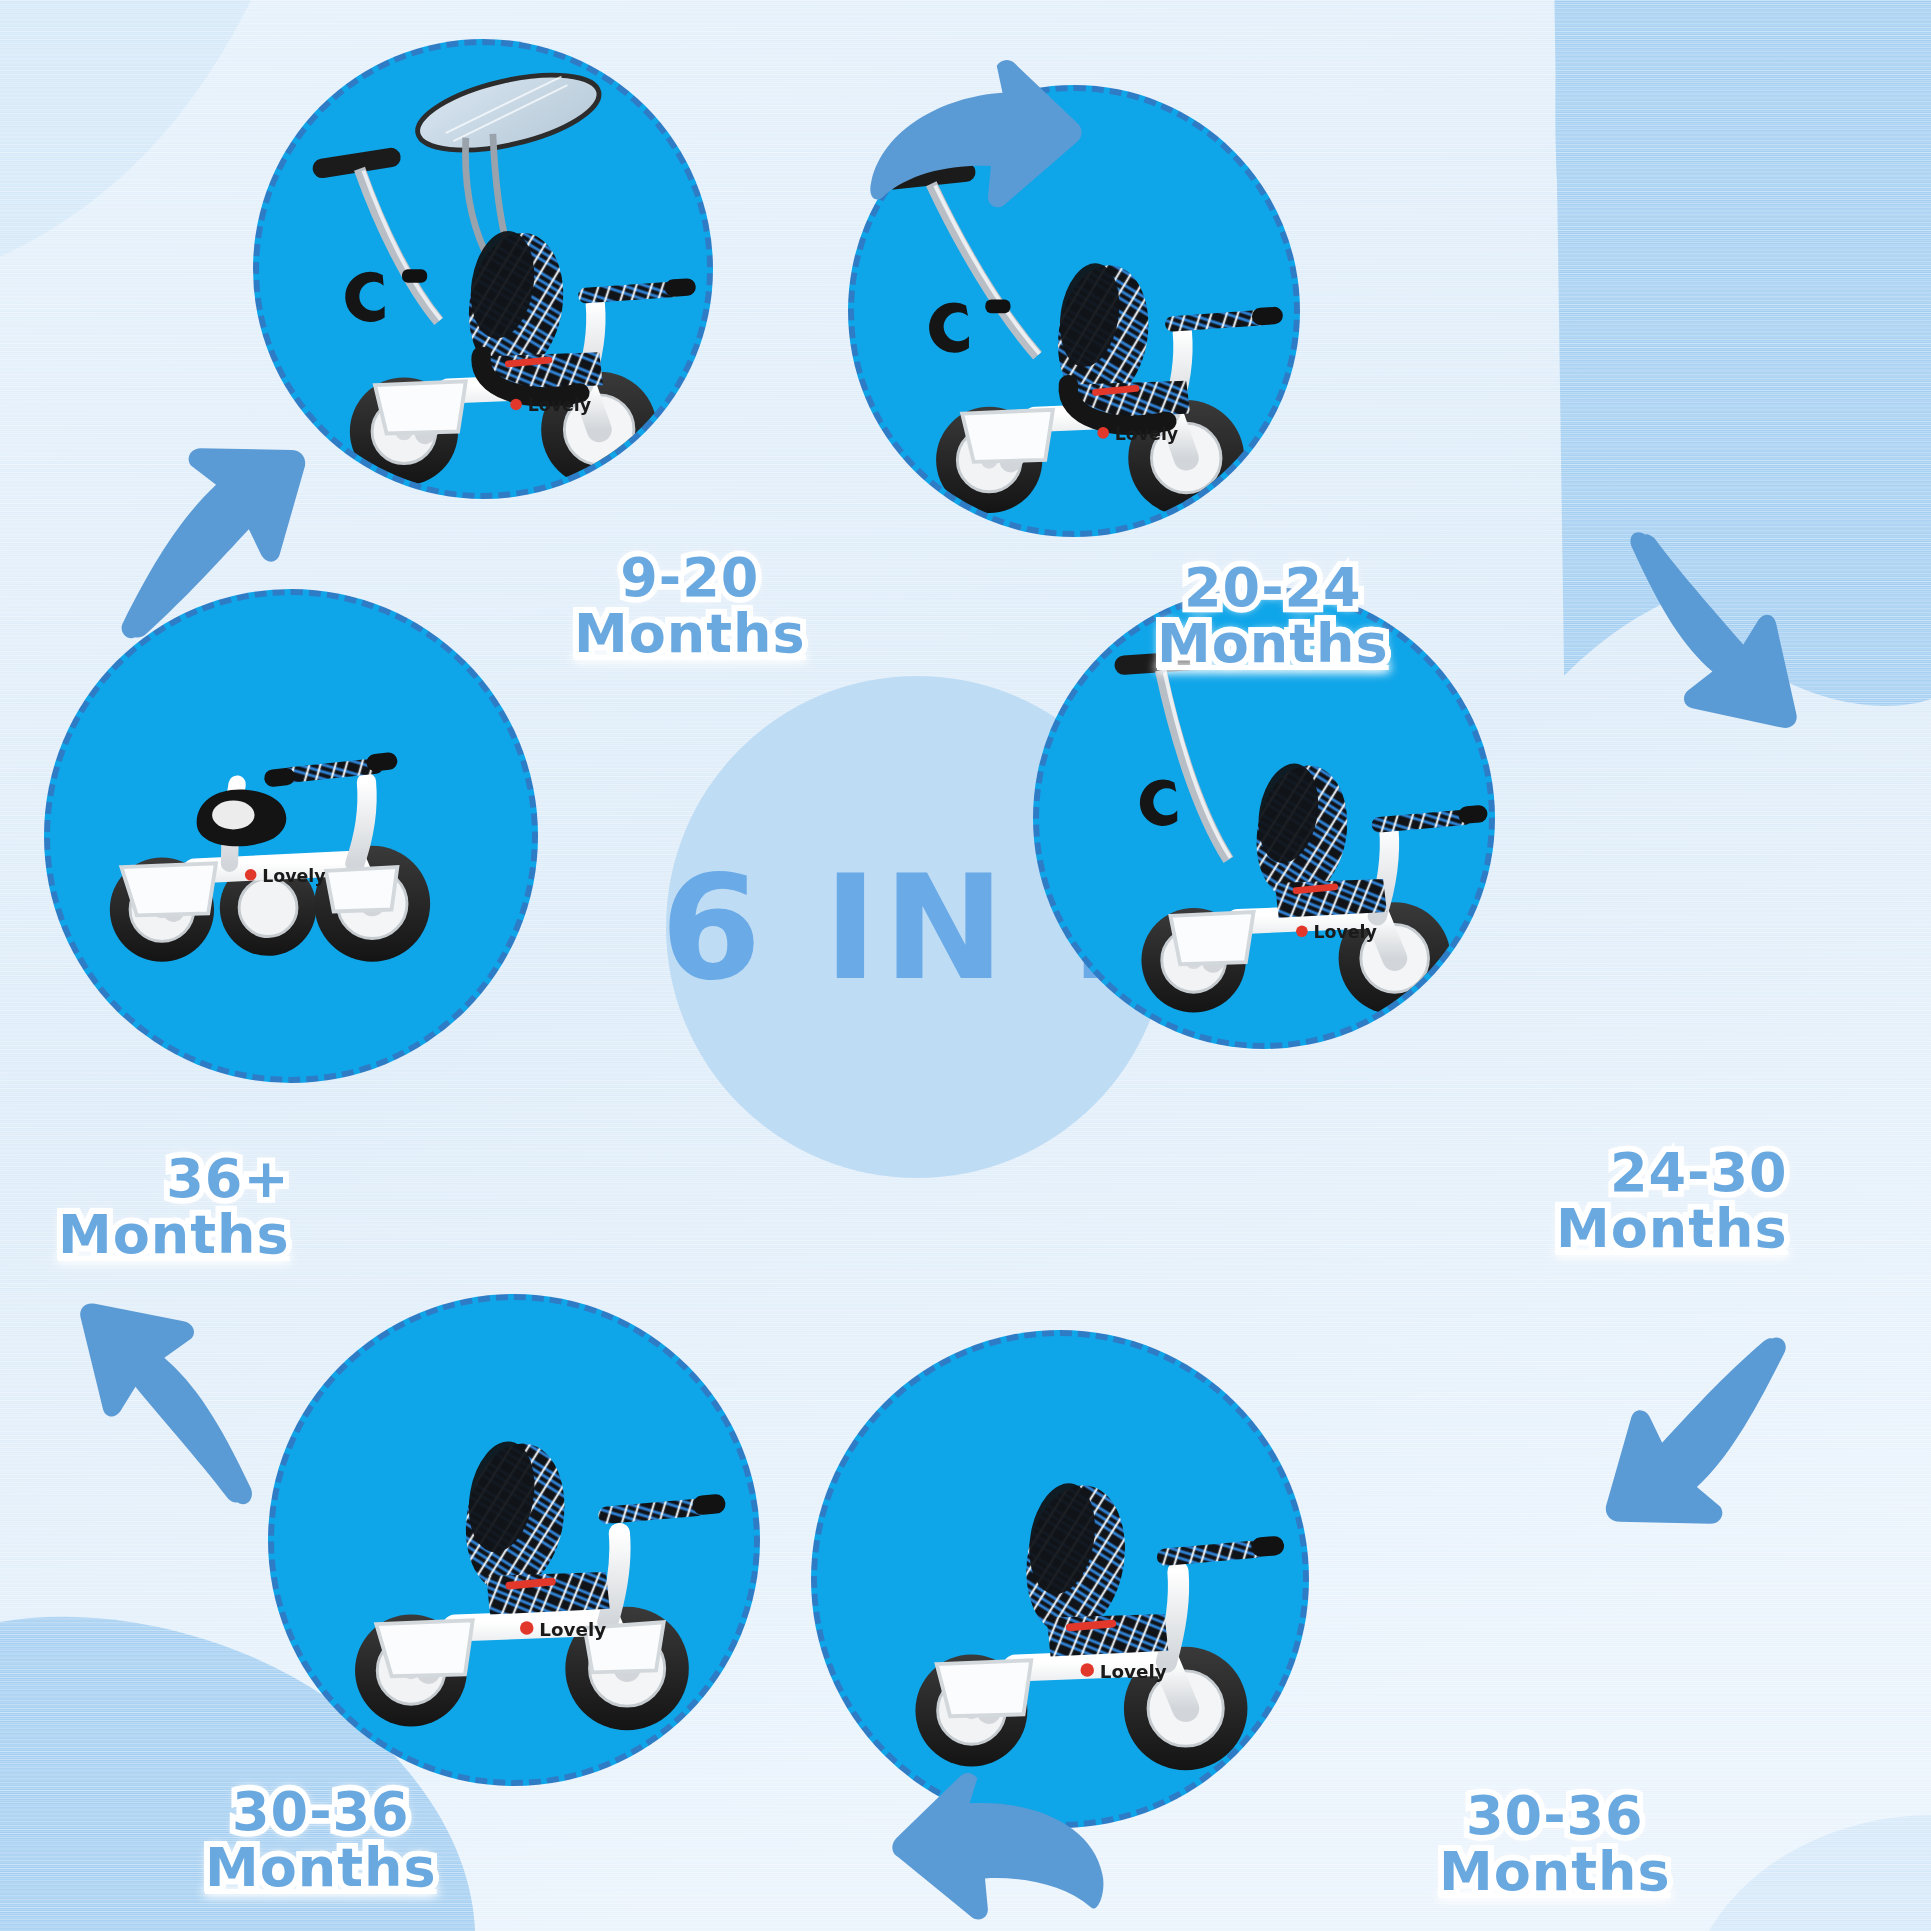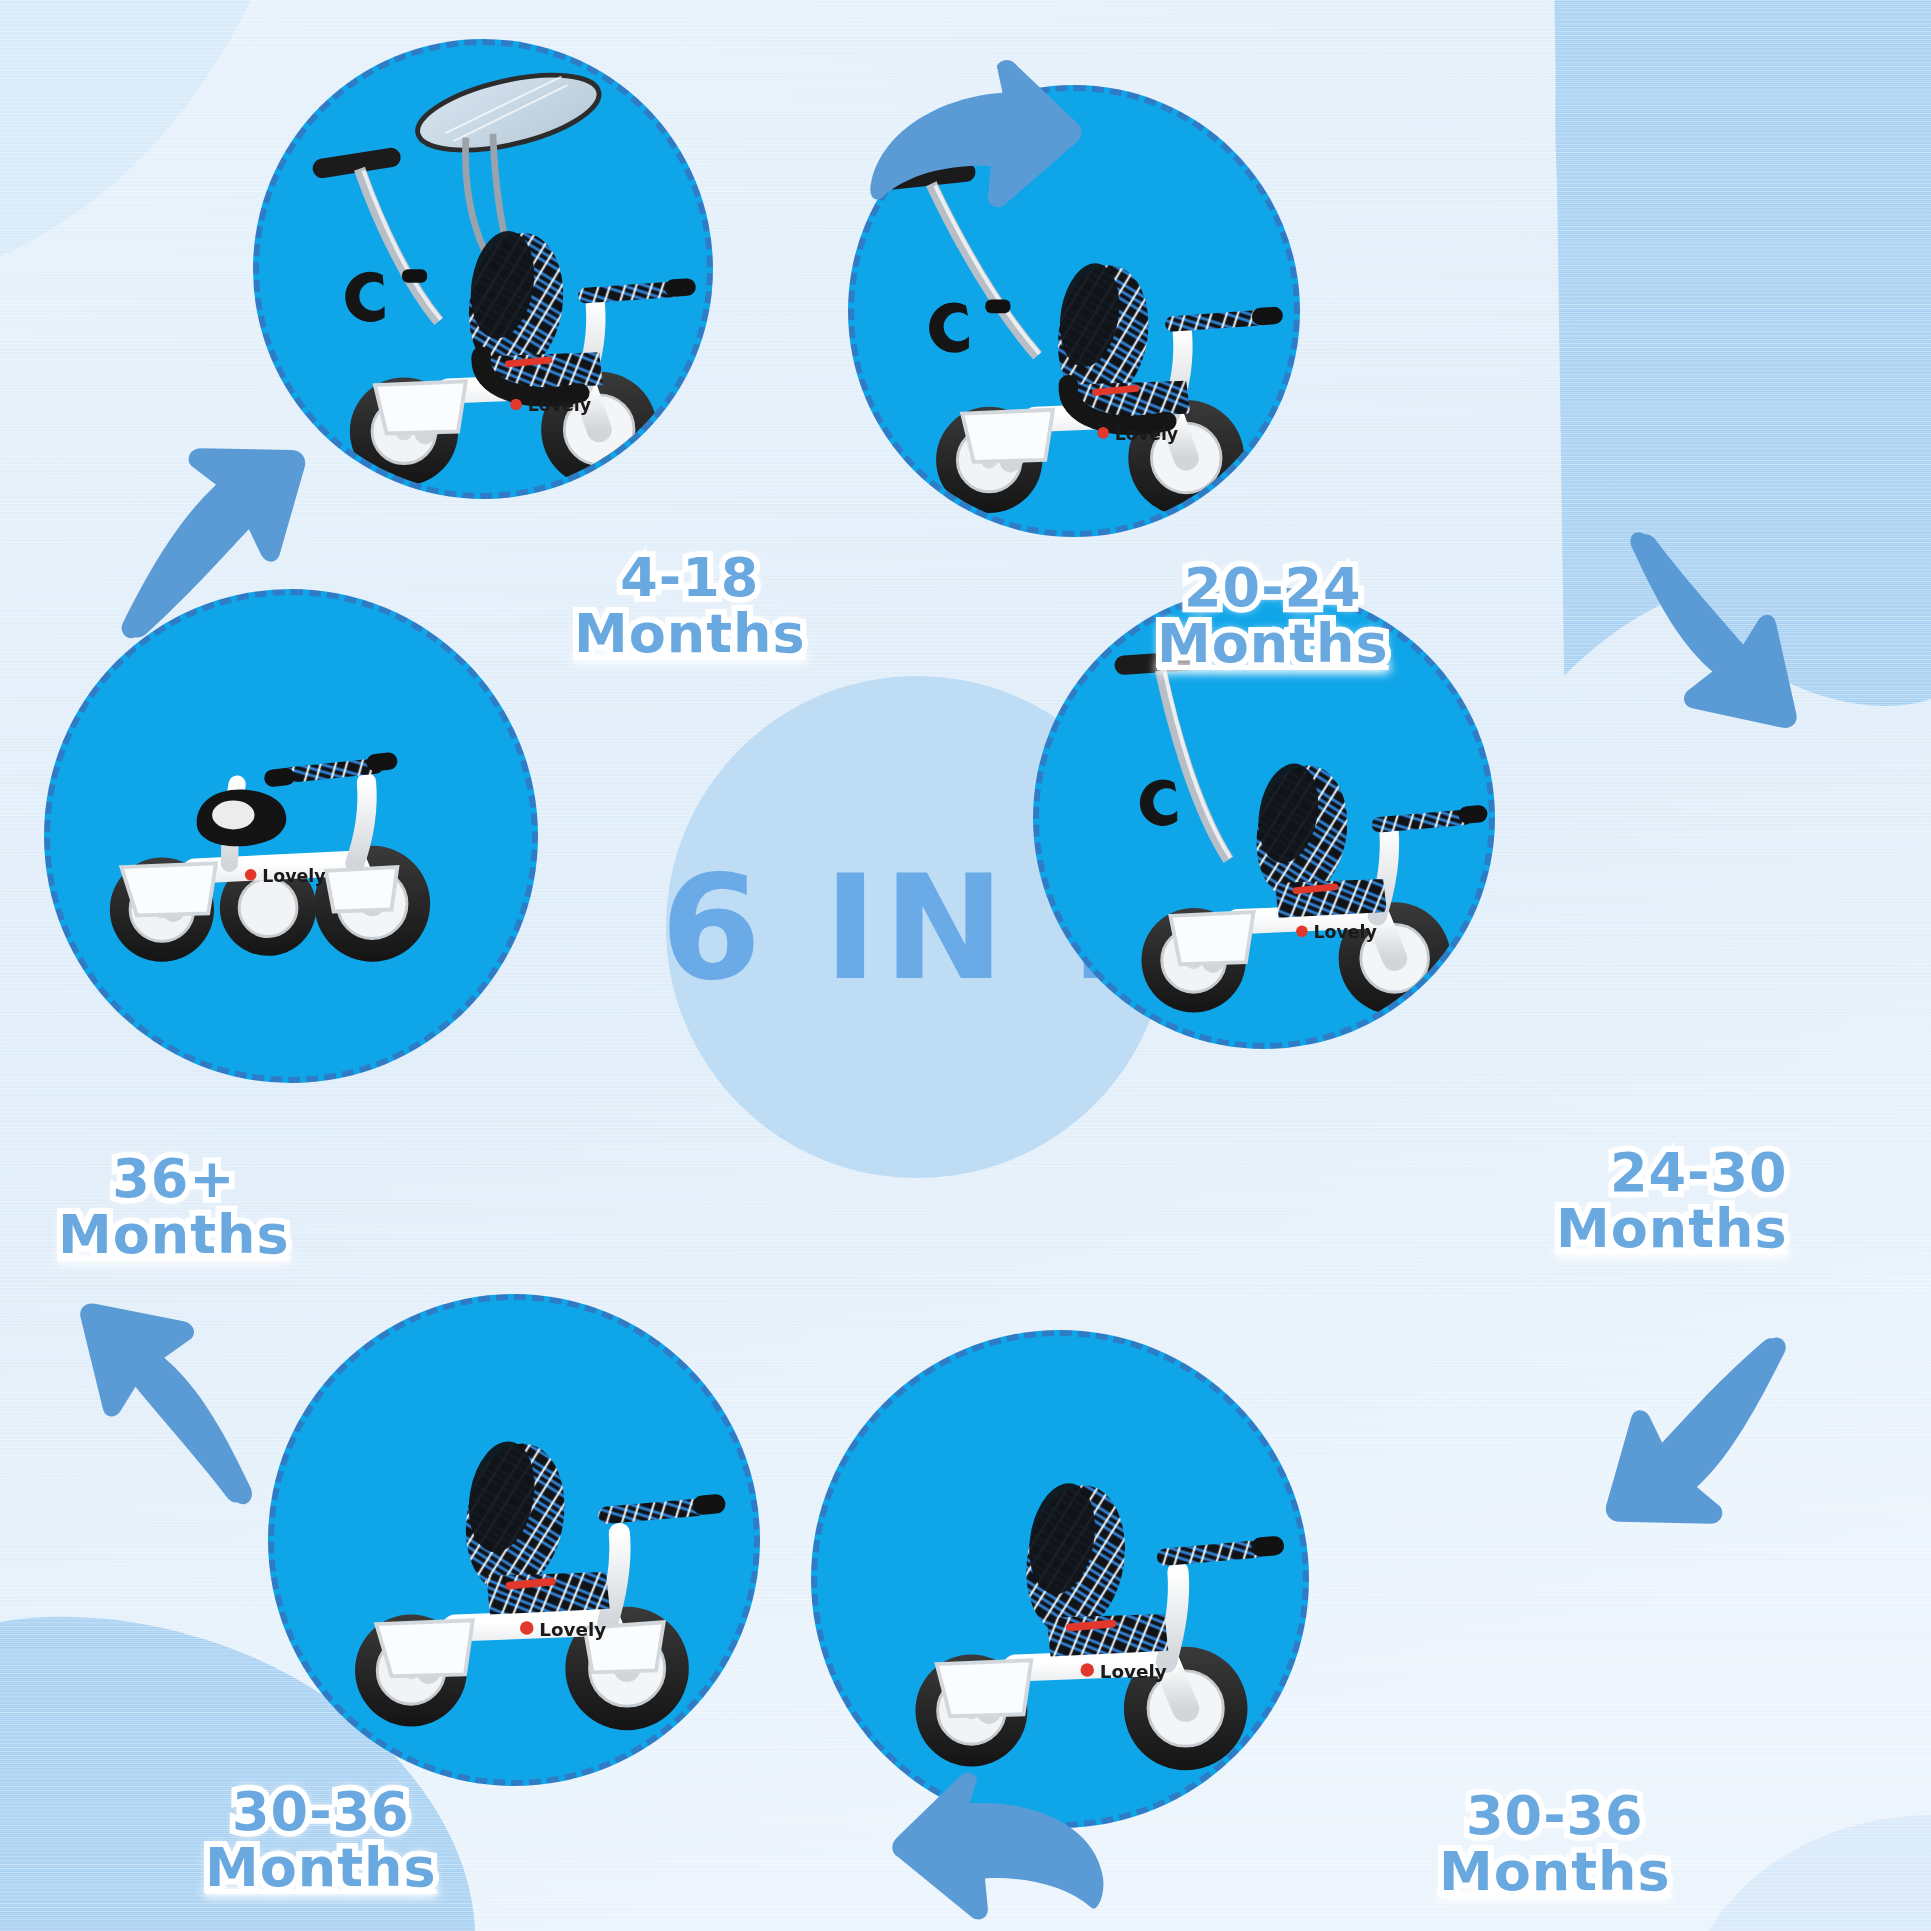--- a/index.html
+++ b/index.html
@@ -221,21 +221,21 @@
       </g>
 
       <g>
         <circle cx="266" cy="372" r="6" fill="#e2382c"></circle>
         <text x="278" y="379" font-family="DejaVu Sans, sans-serif" font-size="18" font-weight="700" fill="#1a1a1a">Lovely</text>
       </g>
     </svg>
   </div>
 </div>
 <div class="age-label" style="left:574px; top:550px;">
-  <span class="l1">4-18</span>
+  <span class="l1">9-20</span>
   <span class="l2">Months</span>
 </div>
 
 <div class="circle" style="left:848px; top:85px; width:452px; height:452px;">
   <div class="circle-inner">
     <svg width="452" height="452" viewBox="0 0 468 468">
       <defs>
         <pattern id="seatPat2" width="26" height="26" patternUnits="userSpaceOnUse" patternTransform="rotate(22)">
           <rect width="26" height="26" fill="#101318"></rect>
           <path d="M0,4 h26 M0,11 h26 M0,18 h26" stroke="#2f7fd0" stroke-width="3"></path>
@@ -537,17 +537,17 @@
         <rect x="328" y="164" width="32" height="18" rx="9" fill="#121212" transform="rotate(-6 344 173)"></rect>
         <rect x="222" y="180" width="32" height="18" rx="9" fill="#121212" transform="rotate(-6 238 189)"></rect>
       </g>
       <g>
         <circle cx="208" cy="290" r="6" fill="#e2382c"></circle>
         <text x="220" y="297" font-family="DejaVu Sans, sans-serif" font-size="18" font-weight="700" fill="#1a1a1a">Lovely</text>
       </g>
     </svg>
   </div>
 </div>
-<div class="age-label" style="left:58px; top:1151px;">
+<div class="age-label" style="left:58px; top:1151px;text-align:right;">
   <span class="l1">36+</span>
   <span class="l2">Months</span>
 </div>
 
 
 </body></html>

